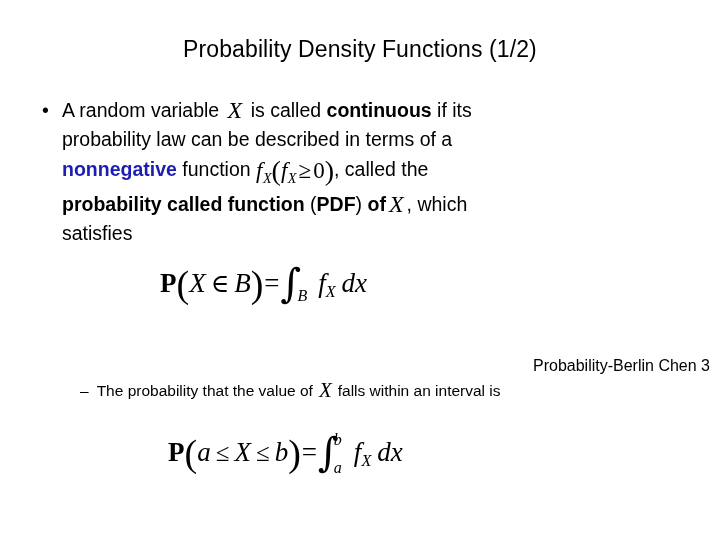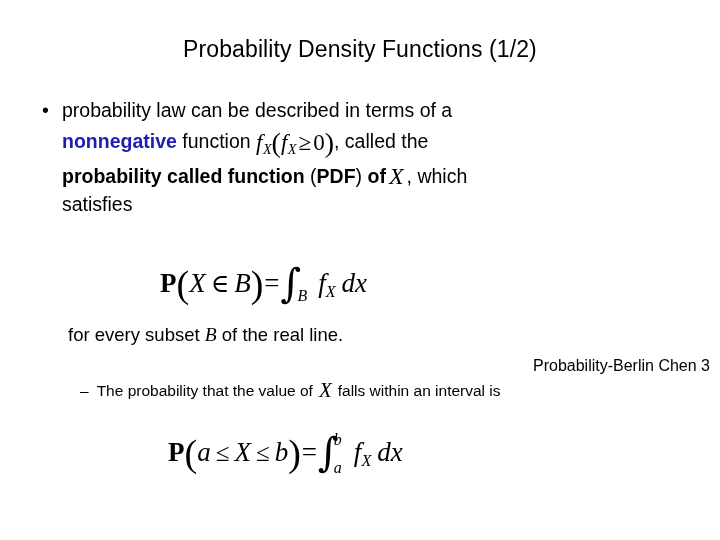--- a/index.html
+++ b/index.html
@@ -229,35 +229,35 @@
 
 <div class="slide">
 
   <div class="slide-title">Probability Density Functions (1/2)</div>
 
   <div class="bullet-block">
     <div class="bullet-row">
       <span class="bullet-dot">•</span>
       <span class="bullet-text">
 
+        <span class="line"><span>A random variable </span><span class="inline-X">X</span><span> is called </span><b class="bold">continuous</b><span> if its</span></span>
 
         <span class="line">probability law can be described in terms of a</span>
 
         <span class="line"><span class="blue">nonnegative</span><span> function </span><span class="inline-math"><span>f</span><span class="sub">X</span><span class="paren">(</span><span>f</span><span class="sub">X</span><span class="op">≥</span><span class="num">0</span><span class="paren">)</span></span><span>, called the</span></span>
 
         <span class="line"><b class="bold">probability called function</b><span> (</span><b class="bold">PDF</b><span>) </span><b class="bold">of</b><span class="inline-X">X</span><span>, which</span></span>
 
         <span class="line">satisfies</span>
       </span>
     </div>
   </div>
 
   <div class="eq" id="eq-pdf-integral"><span class="P">P</span><span class="bigparen">(</span><span class="var">X</span><span class="rel">∈</span><span class="var">B</span><span class="bigparen">)</span><span class="eqsign">=</span><span class="intsym">∫</span><span class="lim-under">B</span><span class="fx"><span>f</span><span class="sub">X</span></span><span class="dx">dx</span></div>
 
-  <div class="subtext"><span>for every subset </span><span class="itB">B</span><span> of the real line.</span></div>
 
   <div class="dash-row"><span class="dash-mark">–</span><span>The probability that the value  of</span><span class="inline-X">X</span><span>falls within an interval is</span></div>
 
   <div class="eq" id="eq-interval"><span class="P">P</span><span class="bigparen">(</span><span class="var">a</span><span class="rel">≤</span><span class="var">X</span><span class="rel">≤</span><span class="var">b</span><span class="bigparen">)</span><span class="eqsign">=</span><span class="intsym">∫</span><span class="limits"><span class="up">b</span><span class="lo">a</span></span><span class="fx"><span>f</span><span class="sub">X</span></span><span class="dx">dx</span></div>
 
   <div class="footer">Probability-Berlin Chen 3</div>
 
 </div>
 
 </body></html>

